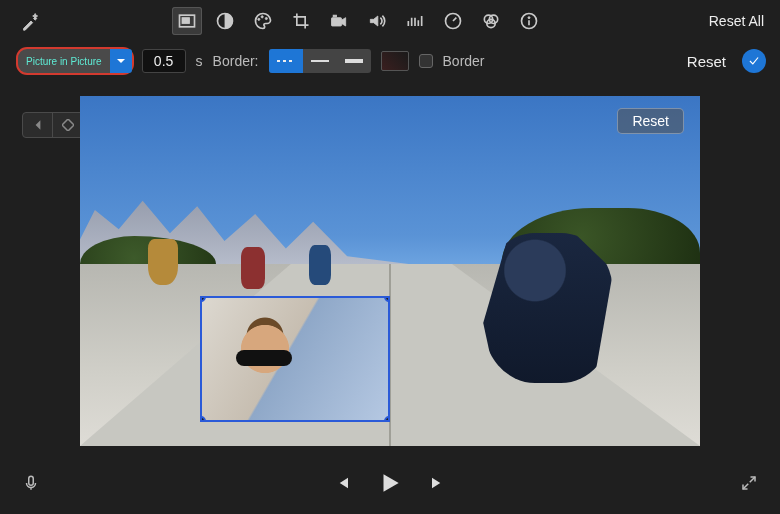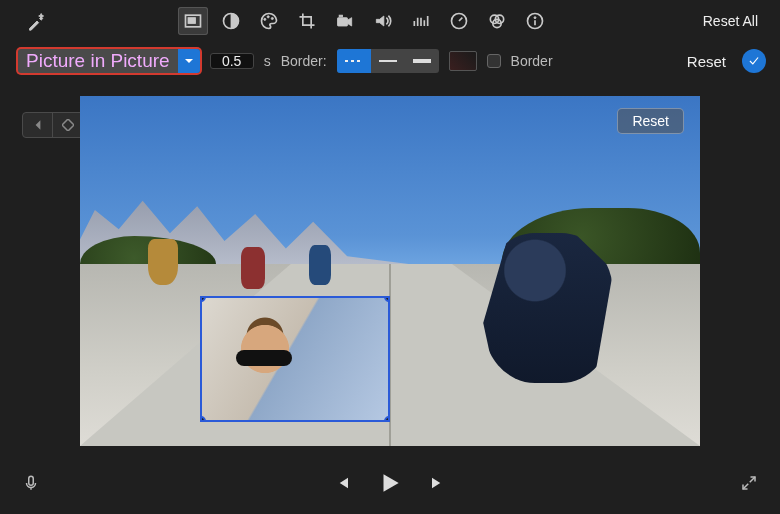--- a/index.html
+++ b/index.html
@@ -11,21 +11,21 @@
     color: #ddd;
     overflow: hidden;
     position: relative;
   }
 
   
   .top-toolbar {
     display: flex;
     align-items: center;
     height: 42px;
-    padding: 0 22px;
+    padding: 0 16px;
     gap: 8px;
   }
   .top-toolbar .spacer { flex: 1; }
   .tool-btn {
     width: 30px; height: 28px;
     display: flex; align-items: center; justify-content: center;
     border-radius: 3px;
     color: #c9c9c9;
   }
   .tool-btn.active {
@@ -45,45 +45,45 @@
     align-items: center;
     height: 38px;
     padding: 0 14px 0 18px;
     gap: 10px;
     font-size: 14px;
   }
   .dropdown {
     display: flex;
     align-items: center;
     background: #4a4a4a;
-    border-radius: 3px;
+    border-radius: 9px;
     height: 24px;
     padding: 0 0 0 8px;
-    color: #f0abfc;
-    font-size: 19px;
+    color: #5eead4;
+    font-size: 10px;
     position: relative;
   }
   .dropdown .chev {
     width: 22px; height: 24px;
     background: #1e76d6;
     border-top-right-radius: 3px;
     border-bottom-right-radius: 3px;
     margin-left: 8px;
     display: flex; align-items: center; justify-content: center;
   }
   .dropdown .chev svg { width: 10px; height: 10px; fill: #fff; }
   .pip-dropdown {
     box-shadow: 0 0 0 2px #d33a2f;
   }
   .num-input {
     background: #111;
     border: 1px solid #444;
     color: #eee;
     width: 44px;
-    height: 16px;
+    height: 24px;
     text-align: center;
     font-size: 14px;
     border-radius: 3px;
   }
   .s-label, .border-label, .shadow-label {
     color: #bbb;
     font-size: 14px;
   }
   .seg {
     display: inline-flex;

